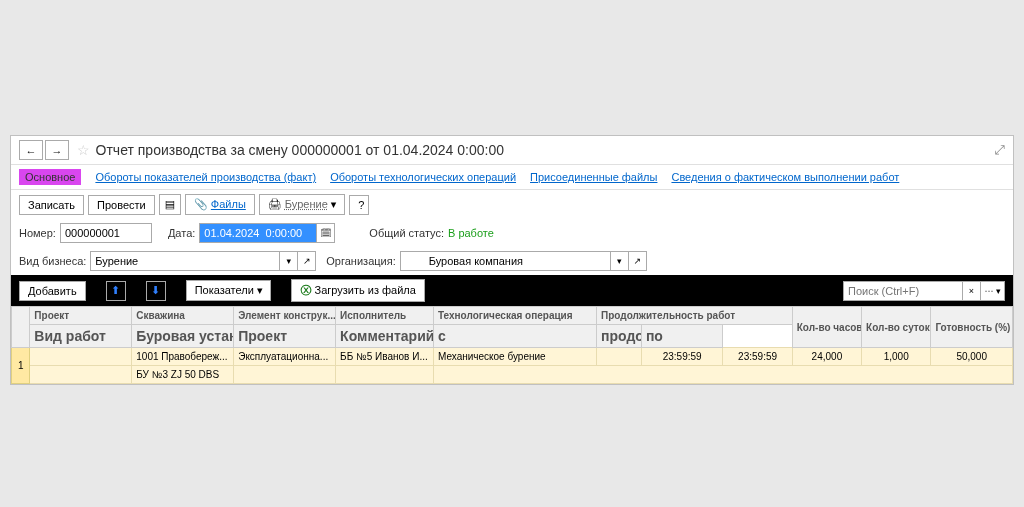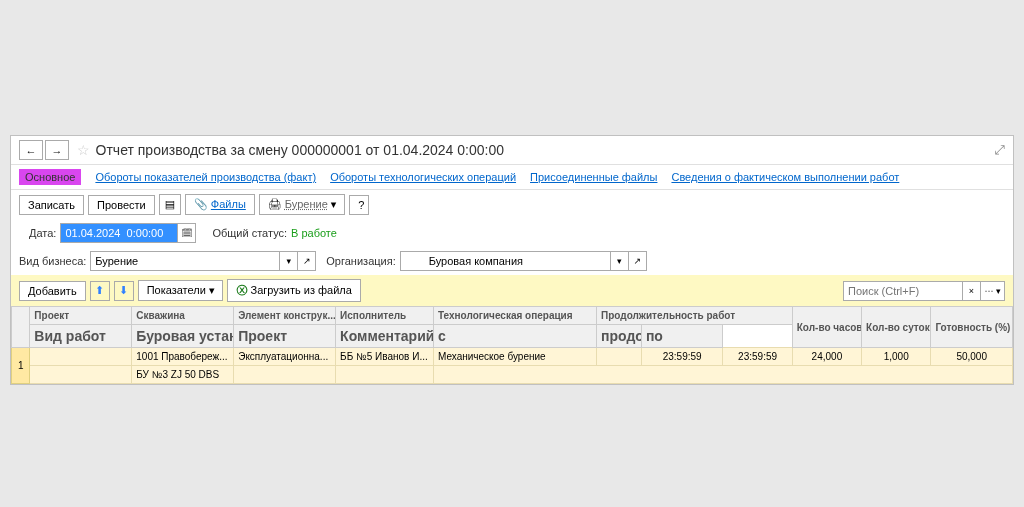--- a/index.html
+++ b/index.html
@@ -22,21 +22,21 @@
 .rpt{color:#666;text-decoration:underline dotted}
 .help{width:20px;height:20px;text-align:center}
 .fields{display:flex;flex-wrap:wrap;gap:6px;padding:4px 8px;align-items:center;background:#fff}
 .field{display:flex;align-items:center;gap:4px}
 .lbl{color:#333;white-space:nowrap}
 .input{border:1px solid #aaa;padding:2px 4px;background:#fff;height:20px}
 .input.sel{background:#3390ff;color:#fff}
 .inpwrap{display:flex}
 .inpbtn{border:1px solid #aaa;border-left:none;width:18px;height:20px;background:#fff;display:flex;align-items:center;justify-content:center;cursor:pointer;font-size:9px}
 .status-green{color:#1a9e1a}
-.toolbar2{display:flex;align-items:center;gap:4px;padding:4px 8px;background:#fef9c3}
+.toolbar2{display:flex;align-items:center;gap:20px;padding:4px 8px;background:#000000}
 .arrow{width:20px;height:20px;border:1px solid #aaa;display:flex;align-items:center;justify-content:center;cursor:pointer}
 .up{color:#3080ff}.down{color:#3080ff}
 .excel{color:#1a7a1a;font-weight:bold}
 .search{margin-left:auto;display:flex}
 .search input{border:1px solid #aaa;padding:2px 4px;width:120px;height:20px;color:#999}
 .table{width:100%;background:#fff}
 .thead{background:#f0f0f0}
 .th{border:1px solid #ccc;padding:3px 4px;text-align:left;color:#555;font-size:10px;white-space:nowrap;overflow:hidden}
 .th2{border:1px solid #ccc;padding:3px 4px;text-align:left;color:#555;font-size:14px;white-space:nowrap;overflow:hidden}
 .row-num{background:#ffe9a3;width:18px;text-align:center;padding:3px;border:1px solid #e0d080;font-size:10px}
@@ -67,28 +67,34 @@
  <div class="toolbar">
   <button class="btn">Записать</button>
   <button class="btn">Провести</button>
   <button class="btn iconbtn">▤</button>
   <button class="btn"><span class="clip">📎</span> <span class="link">Файлы</span></button>
   <button class="btn"><span>🖨</span> <span class="rpt">Бурение</span> ▾</button>
   <button class="btn help">?</button>
  </div>
 
  <div class="fields">
+  <div class="field">
+   <span class="lbl">Номер:</span>
+   <div class="inpwrap">
+          <input class="input" style="width: 92px;" value="000000001">
+        </div>
+  </div>
   <div class="field" style="margin-left:10px">
    <span class="lbl">Дата:</span>
    <div class="inpwrap">
     <input class="input sel" style="width: 118px;" value="01.04.2024  0:00:00">
     <div class="inpbtn">🗓</div>
    </div>
   </div>
-  <div class="field" style="margin-left:10px">
+  <div class="field" style="margin-left:28px">
    <span class="lbl">Общий статус:</span>
    <span class="status-green">В работе</span>
   </div>
  </div>
 
  <div class="fields">
   <div class="field">
    <span class="lbl">Вид бизнеса:</span>
    <div class="inpwrap">
     <input class="input" style="width: 190px;" value="Бурение">

